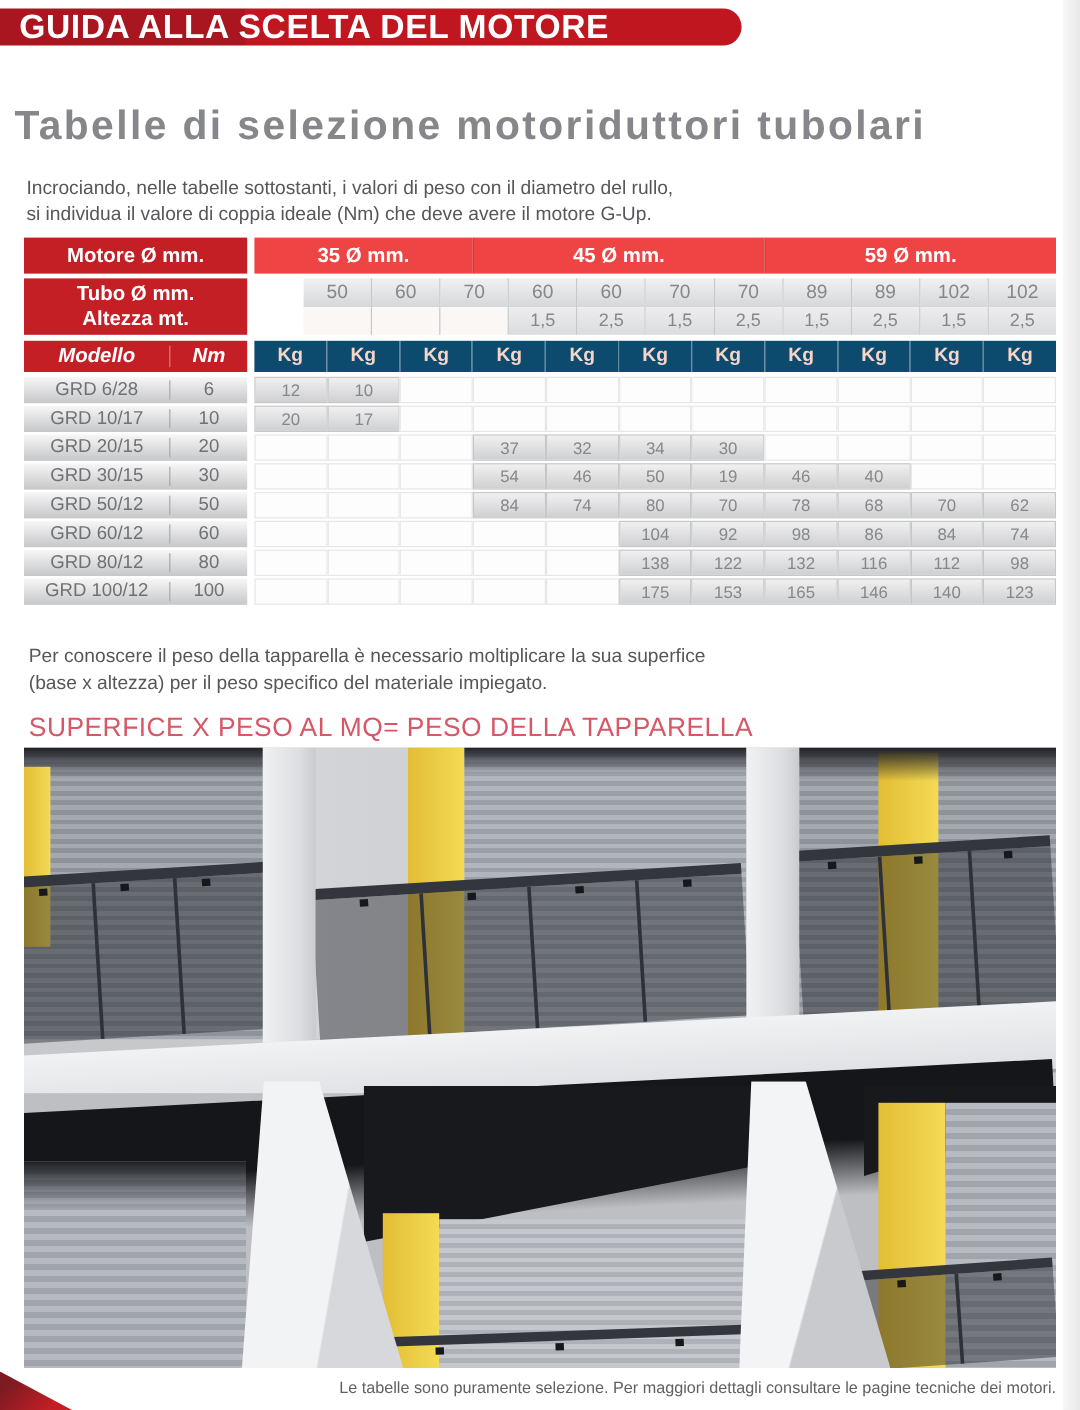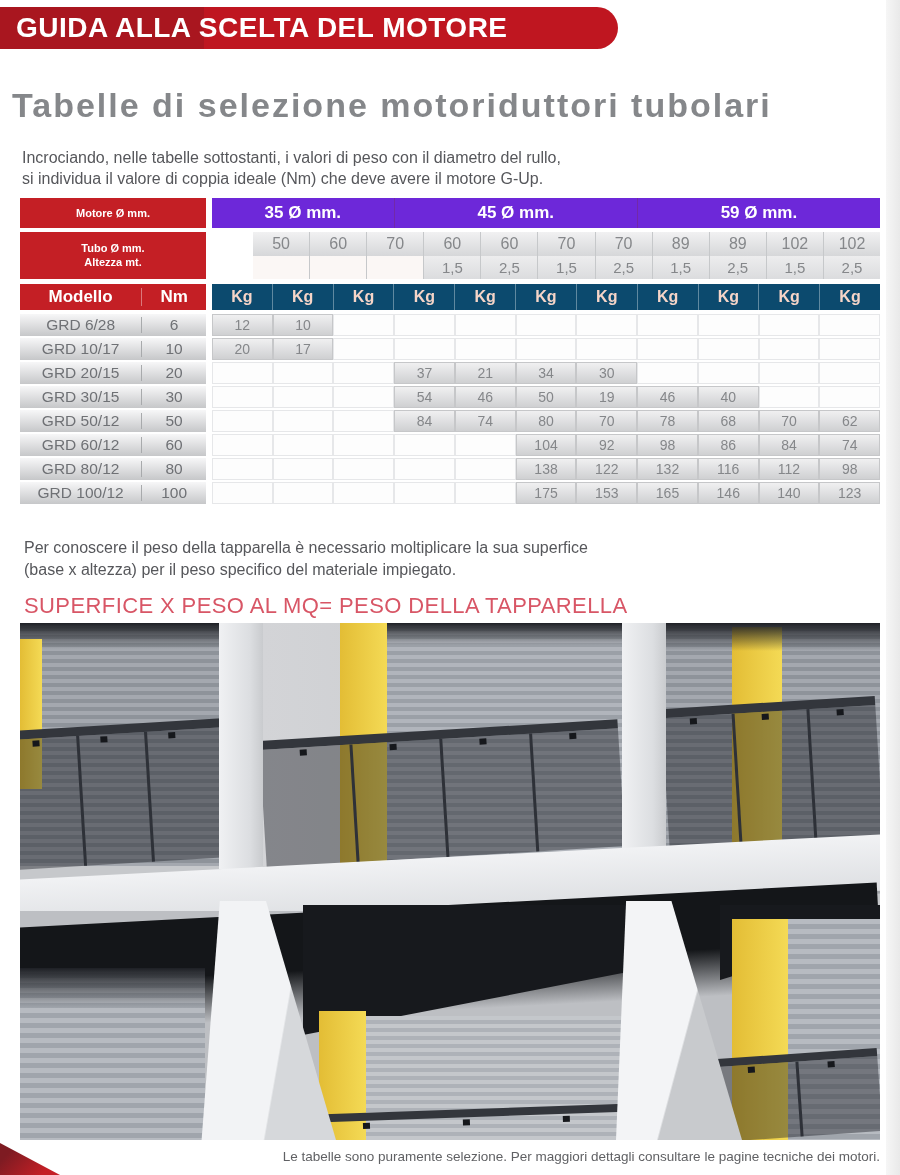--- a/index.html
+++ b/index.html
@@ -4,21 +4,21 @@
 <style>
   * { margin:0; padding:0; box-sizing:border-box; }
   html,body { width:900px; height:1175px; }
   body {
     position:relative; overflow:hidden; background:#ffffff;
     font-family:"Liberation Sans", sans-serif;
   }
   
   .page-edge { position:absolute; right:0; top:0; width:14px; height:100%;
     background:linear-gradient(90deg,#f6f6f6,#e9e9e9); }
-  .banner { position:absolute; left:0; top:7px; width:618px; height:42px;
+  .banner { position:absolute; left:0; top:7px; width:618px; height:31px;
     border-radius:0 26px 26px 0;
     background:linear-gradient(90deg,#a9161f 0%,#a9161f 33%,#bf1620 33%,#bf1620 100%);
     display:flex; align-items:center; padding-left:16px;
     color:#fff; font-weight:bold; font-size:28px; letter-spacing:0.5px; }
   .page-title { position:absolute; left:12px; top:86px; font-size:34px; font-weight:bold;
     color:#85878a; letter-spacing:2px; }
   .intro { position:absolute; left:22px; top:147px; font-size:16px; color:#56575b; line-height:21px; }
   .note { position:absolute; left:24px; top:537px; font-size:16px; color:#56575b; line-height:22px; }
   .formula { position:absolute; left:24px; top:593px; font-size:22px; color:#d85666;
     letter-spacing:0.4px; font-weight:normal; }
@@ -34,31 +34,31 @@
   .r2 { height:47px; margin-bottom:5px;gap:41px; }
   .r3 { height:26px; margin-bottom:4px; }
   .brow { height:22px; margin-bottom:2px; }
   .leftcol { width:186px; margin-right:6px; flex:none; display:flex;
     align-items:center; justify-content:center; }
   .dcells { flex:1; display:flex; }
   .dcol { flex:1; display:flex; flex-direction:column; }
   .sub1 { height:24px; display:flex; }
   .sub2 { height:23px; display:flex; }
   .cell { flex:1; display:flex; align-items:center; justify-content:center; }
-  .redcell { background:#c41f25; color:#fff; font-weight:bold; font-size:11px; }
+  .redcell { background:#c41f25; color:#fff; font-weight:bold; font-size:17px; }
   .twoLine { flex-direction:column; line-height:1.2; }
-  .ohead { background:#6d28d9; color:#fff; font-weight:bold; font-size:17px; }
+  .ohead { background:#ef4444; color:#fff; font-weight:bold; font-size:17px; }
   .gsep { border-left:1px solid rgba(130,45,25,0.25); }
   .vsep { border-left:1px solid #c6c8ca; }
   .gval { background:linear-gradient(#f1f1f2,#d6d7d9); color:#85878a; font-size:16px; }
   .gval2 { background:linear-gradient(#ededee,#dbdcde); color:#85878a; font-size:15px; }
   .hempty { background:#fbf7f5; }
   .kg { background:#0c4a6e; color:#f6d5c8; font-weight:bold; font-size:16px; }
   .kg + .kg { border-left:1px solid rgba(255,255,255,0.35); }
-  .mhead { background:#c41f25; display:flex; align-items:center; }
+  .mhead { background:#c41f25; display:flex; align-items:center;font-style:italic; }
   .mh-name { flex:1.9; text-align:center; color:#fff; font-weight:bold; font-size:17px; }
   .mh-div { width:1px; height:72%; background:rgba(255,255,255,0.4); }
   .mh-nm { flex:1; text-align:center; color:#fff; font-weight:bold; font-size:17px; }
   .mcell { background:linear-gradient(#f7f7f8,#c6c7c9); display:flex; align-items:center; }
   .mname { flex:1.9; text-align:center; color:#6f7175; font-size:15.5px; }
   .mdiv { width:1px; height:72%; background:#a8aaac; }
   .mnm { flex:1; text-align:center; color:#6f7175; font-size:15.5px; }
   .bfill { background:linear-gradient(#f0f0f1,#cfd0d2); border:1px solid #c6c7c9;
     color:#85878a; font-size:14px; }
   .bempty { background:#fdfdfd; border:1px solid #e6e7e9; }
@@ -212,21 +212,21 @@
         <div class="leftcol mcell">
           <div class="mname">GRD 20/15</div>
           <div class="mdiv"></div>
           <div class="mnm">20</div>
         </div>
         <div class="dcells">
           <div class="cell bempty"></div>
           <div class="cell bempty"></div>
           <div class="cell bempty"></div>
           <div class="cell bfill">37</div>
-          <div class="cell bfill">21</div>
+          <div class="cell bfill">32</div>
           <div class="cell bfill">34</div>
           <div class="cell bfill">30</div>
           <div class="cell bempty"></div>
           <div class="cell bempty"></div>
           <div class="cell bempty"></div>
           <div class="cell bempty"></div>
         </div>
       </div>
       <div class="trow brow">
         <div class="leftcol mcell">

